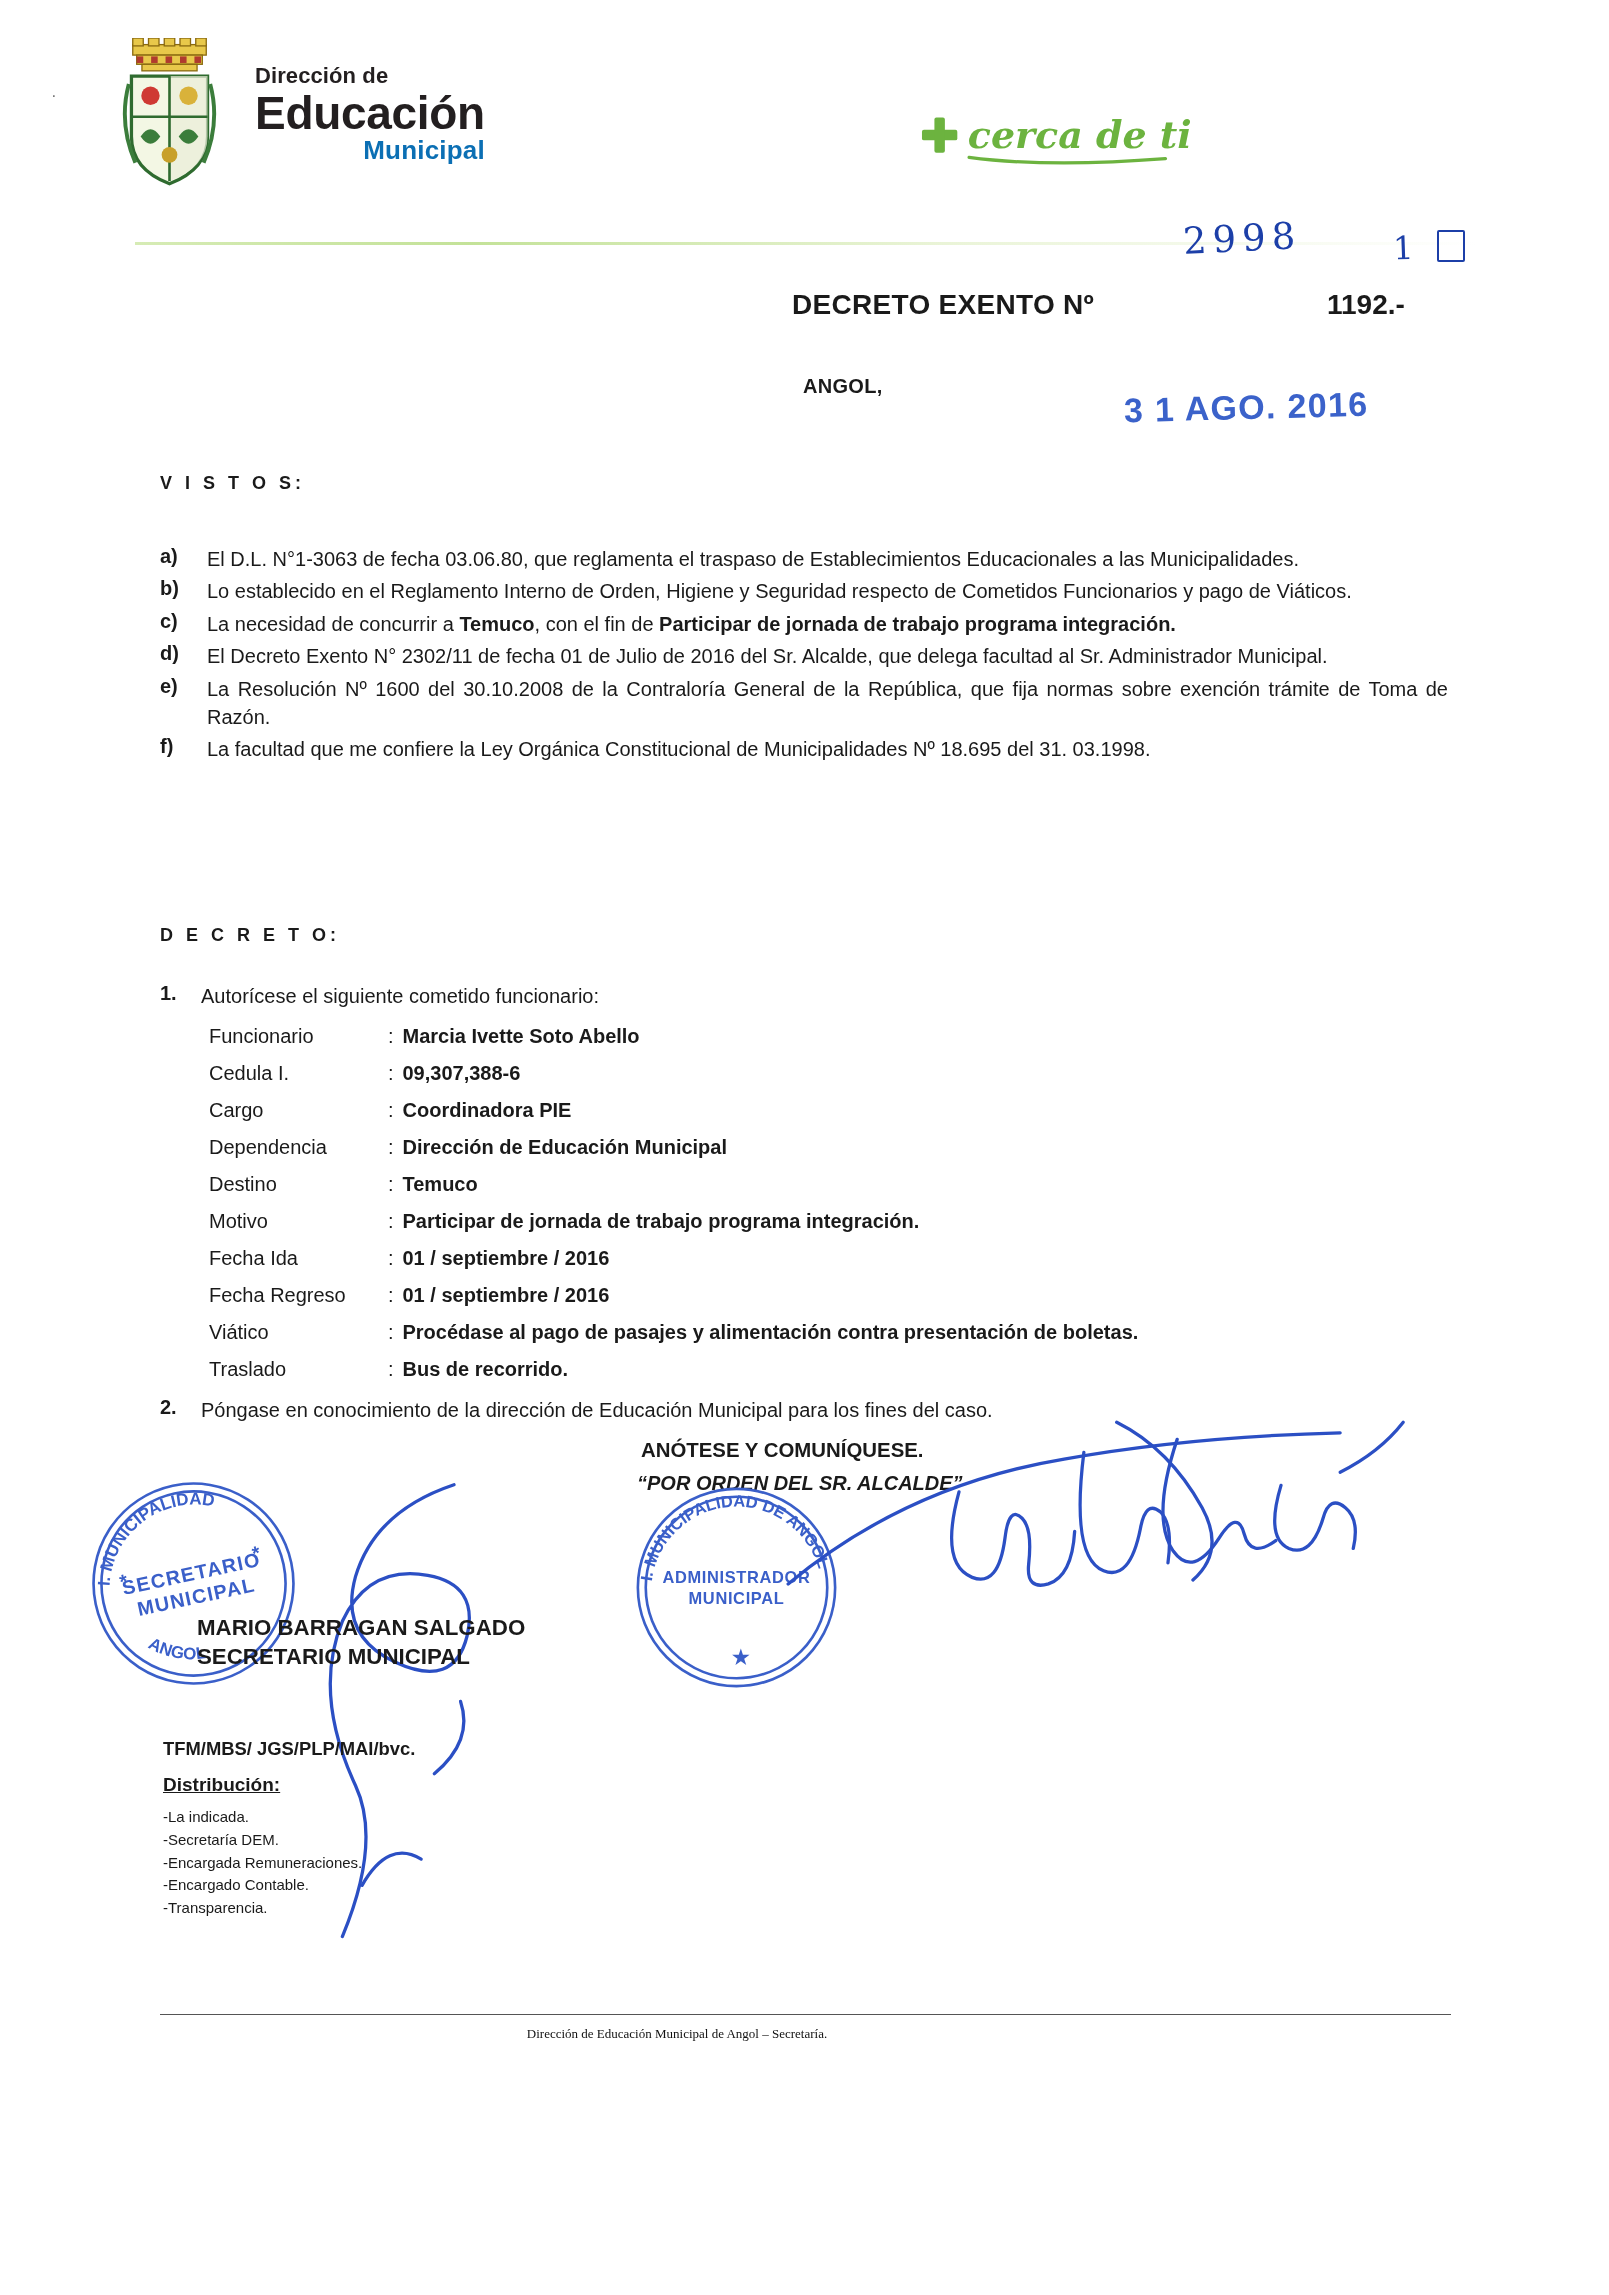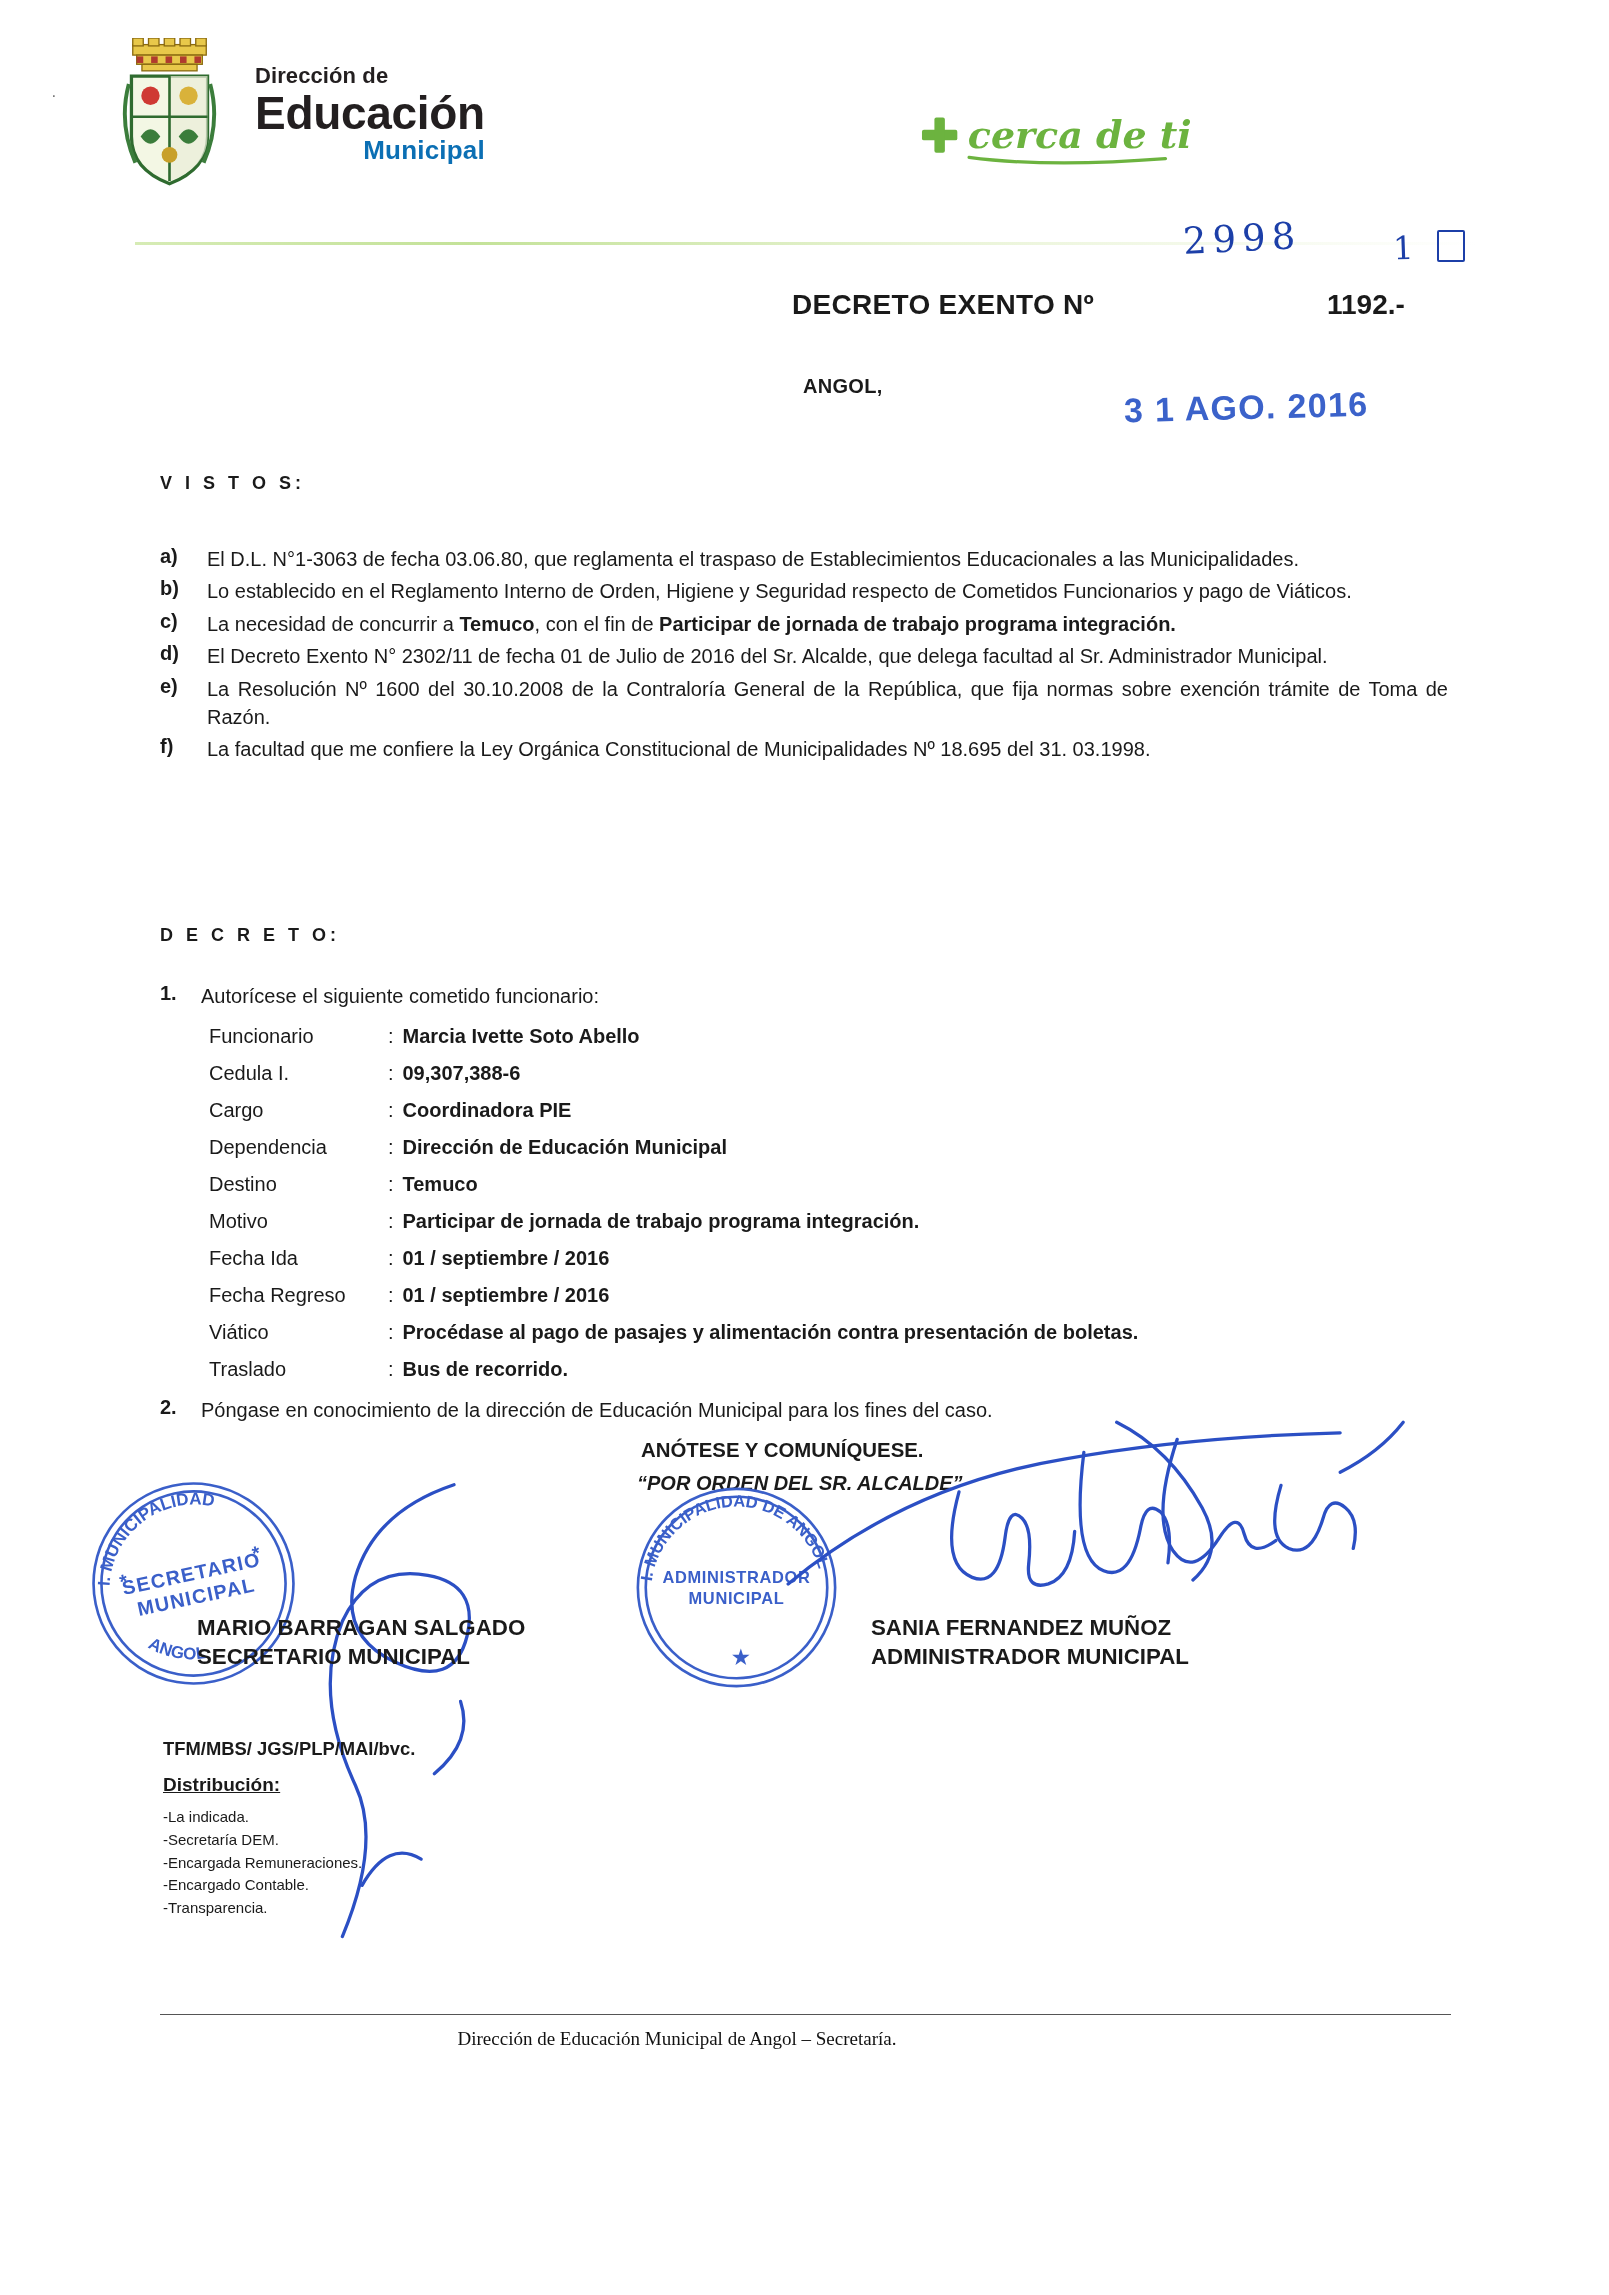--- a/index.html
+++ b/index.html
@@ -314,21 +314,21 @@
     height: 1.3px;
     background: #555;
   }
   .footer {
     position: absolute;
     left: 0;
     top: 2025px;
     width: 1354px;
     text-align: center;
     font-family: "Liberation Serif", serif;
-    font-size: 19px;
+    font-size: 13px;
     line-height: 1.45;
     color: #111;
   }
   .footer .mail { text-decoration: underline; }
 
   .edge-mark {
     position: absolute;
     left: 51px;
     top: 60px;
     font-size: 17px;
@@ -571,24 +571,20 @@
         <path d="M860 90 q60 -30 96 -76"></path>
       </g>
     </svg>
   </div>
 
   <div class="sig-left">
     <div>MARIO BARRAGAN SALGADO</div>
     <div>SECRETARIO MUNICIPAL</div>
   </div>
 
-  <div class="sig-right">
-    <div>SANIA FERNANDEZ MUÑOZ</div>
-    <div>ADMINISTRADOR MUNICIPAL</div>
-  </div>
 
   <div class="initials">TFM/MBS/ JGS/PLP/MAI/bvc.</div>
   <div class="distrib-title">Distribución:</div>
   <div class="distrib-list">
     <div>-La indicada.</div>
     <div>-Secretaría DEM.</div>
     <div>-Encargada Remuneraciones.</div>
     <div>-Encargado Contable.</div>
     <div>-Transparencia.</div>
   </div>

